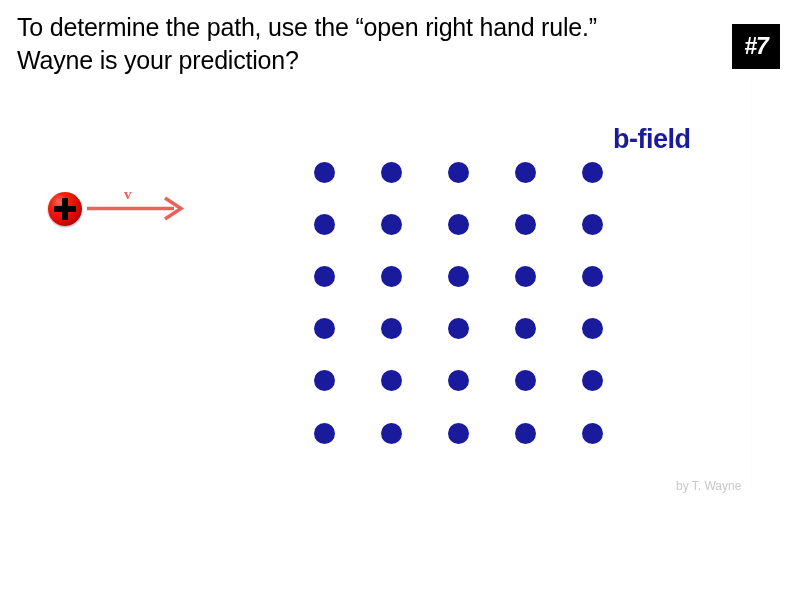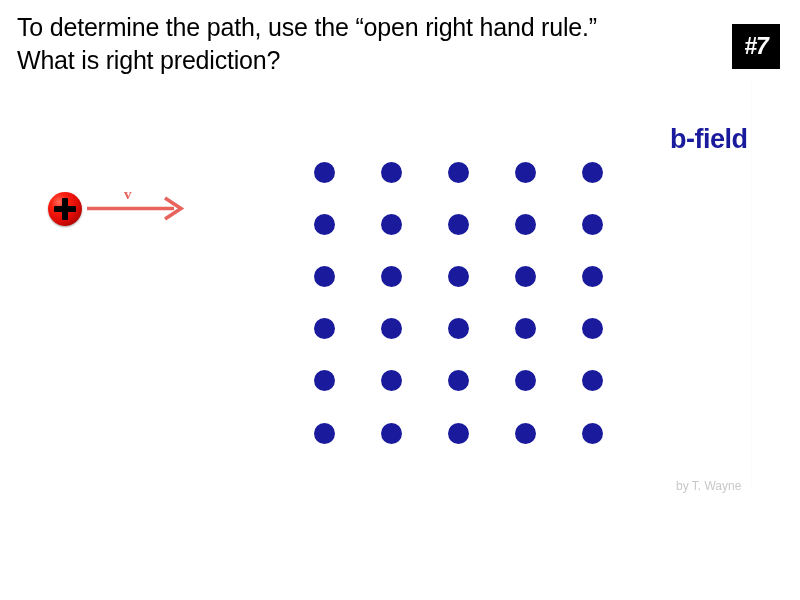--- a/index.html
+++ b/index.html
@@ -101,21 +101,21 @@
     top: 186px;
     font-family: "Liberation Serif", serif;
     font-size: 15px;
     font-weight: bold;
     color: #e8635c;
   }
 
   
   #bfield-label {
     position: absolute;
-    left: 670px;
+    left: 613px;
     top: 124px;
     font-family: "Liberation Sans", sans-serif;
     font-size: 27px;
     font-weight: bold;
     color: #1a1a9c;
     letter-spacing: -0.5px;
     text-align: center;
   }
 
   
@@ -155,21 +155,21 @@
     background: #fbfbfc;
   }
 </style>
 </head>
 <body>
 
 <div id="slide">
 
   <div id="title-block">
     <div class="title-line">To determine the path, use the “open right hand rule.”</div>
-    <div class="title-line">What is right prediction?</div>
+    <div class="title-line">Wayne is your prediction?</div>
   </div>
 
   <div id="slide-badge">#7</div>
 
   <div id="charge">
     <div class="plus-h"></div>
     <div class="plus-v"></div>
   </div>
 
   <svg id="velocity-arrow" viewBox="0 0 100 38">

